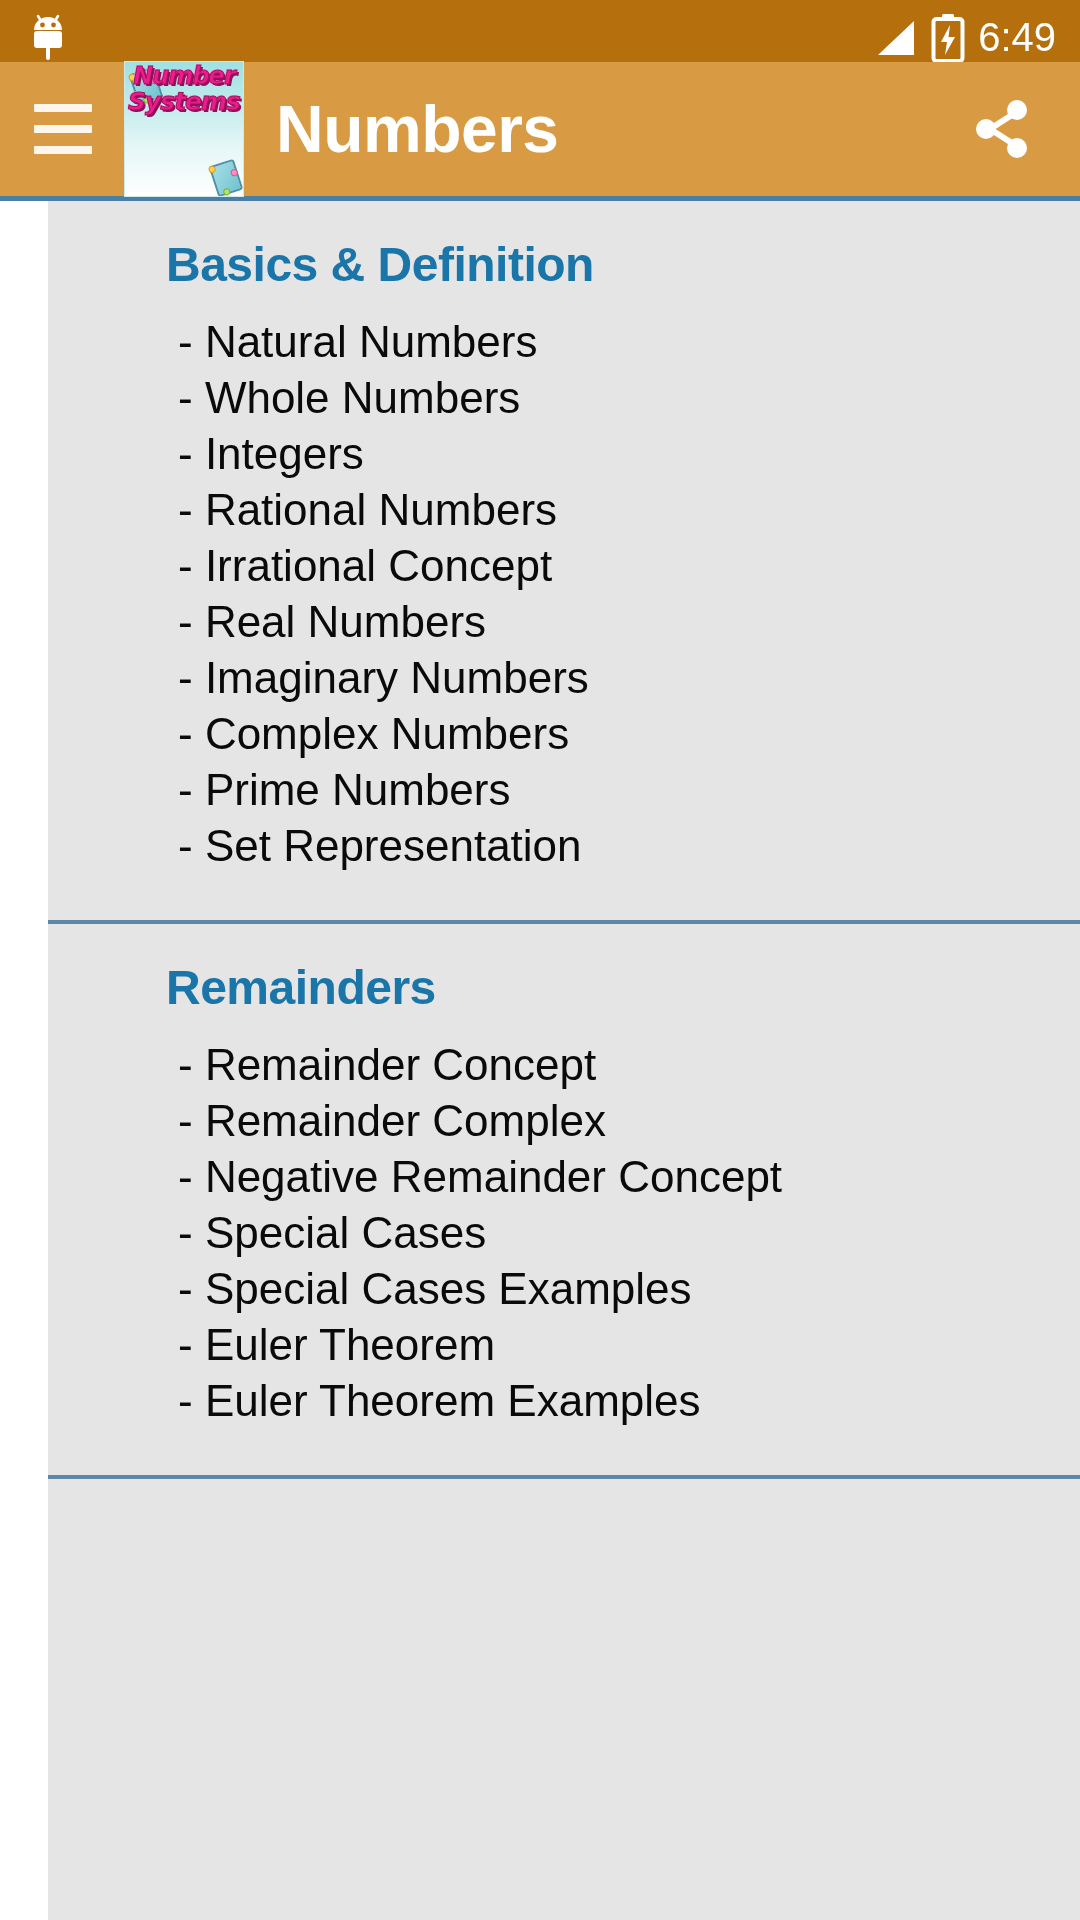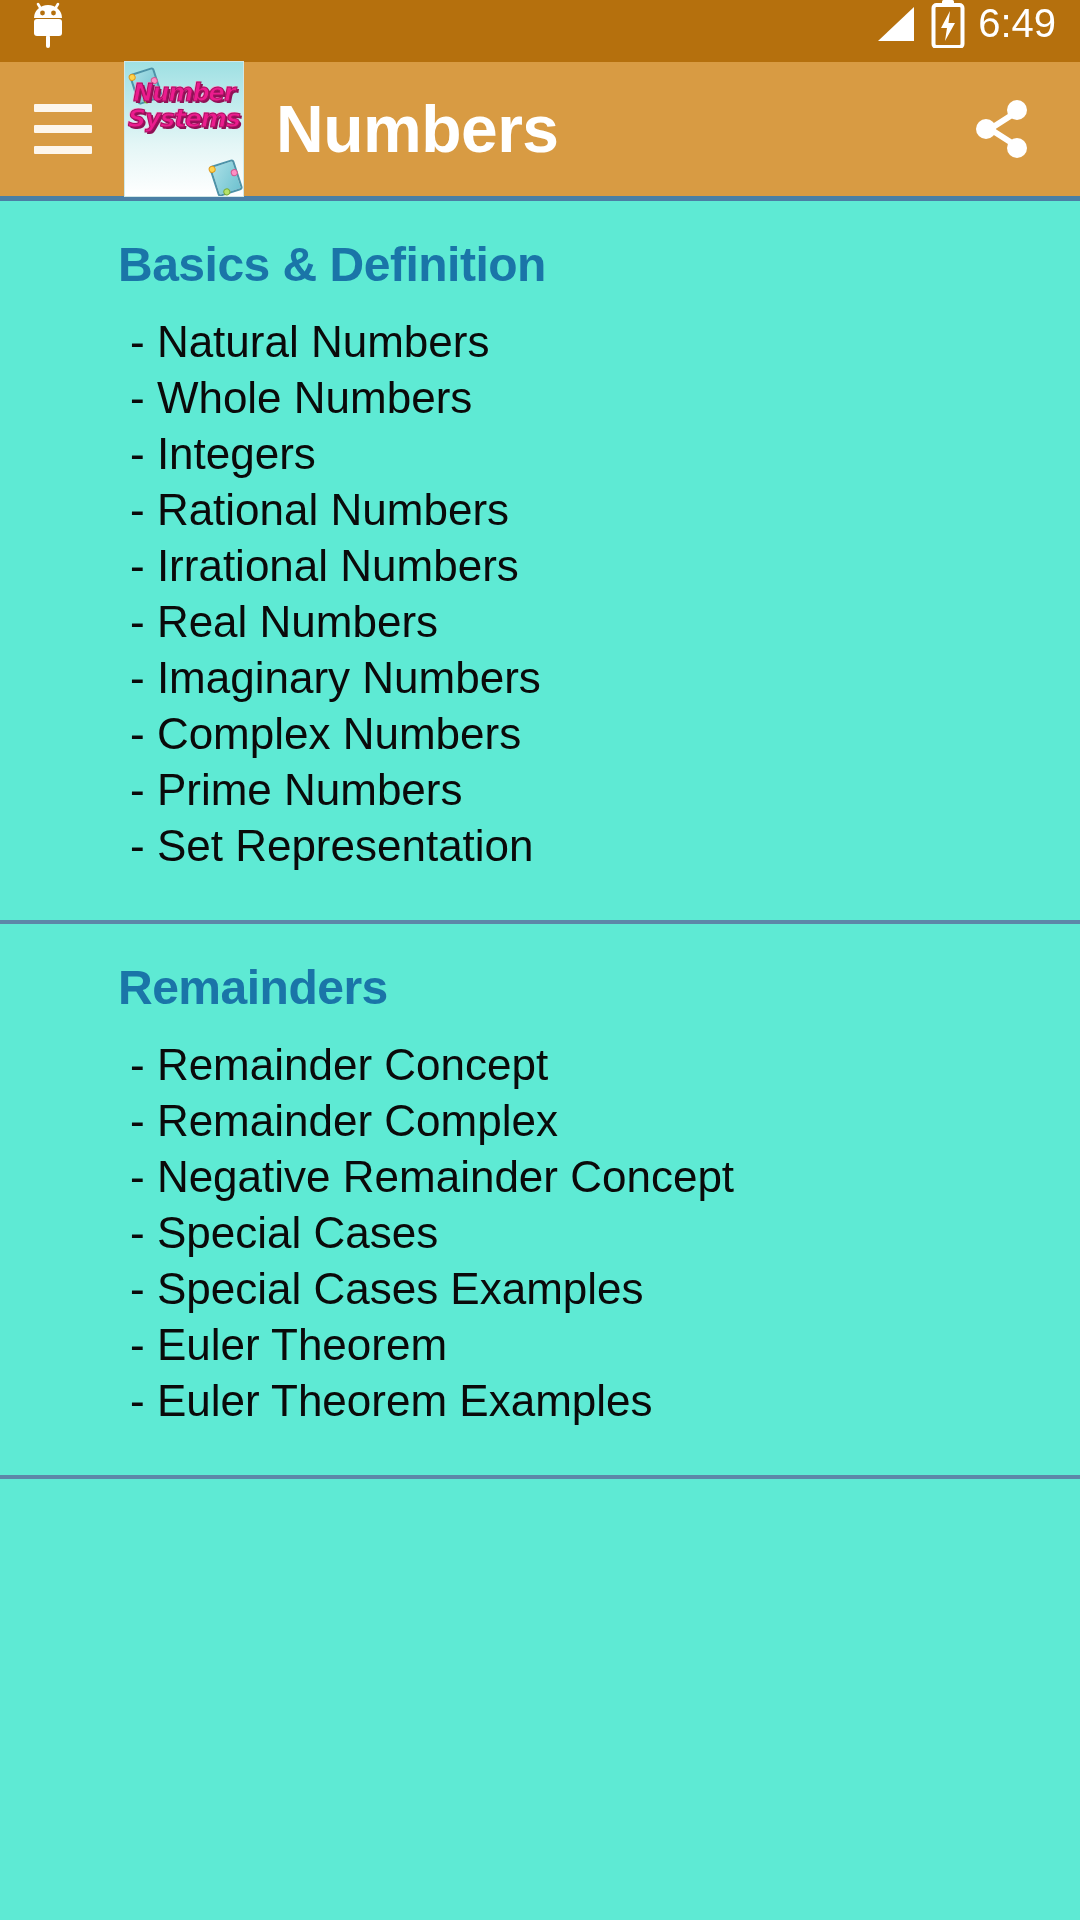--- a/index.html
+++ b/index.html
@@ -7,21 +7,21 @@
     width:1080px; height:1920px;
     background:#ffffff;
     font-family:"Liberation Sans", sans-serif;
     overflow:hidden;
   }
   .screen { width:1080px; height:1920px; position:relative; background:#fff; display:flex; flex-direction:column; }
 
   
   .statusbar{
     height:62px; background:#b5700d;
-    display:flex; align-items:flex-start; justify-content:space-between;
+    display:flex; align-items:flex-end; justify-content:space-between;
     padding:0 24px 0 26px; flex:0 0 62px;
   }
   .sb-left{ display:flex; align-items:center; }
   .sb-right{ display:flex; align-items:center; gap:13px; }
   .android-icon{ display:block; }
   .sig-tri{ display:block; }
   .batt{ display:block; }
   .clock{
     color:#ffffff; font-size:40px; font-weight:400;
     letter-spacing:0px; line-height:1; padding-bottom:3px;
@@ -36,21 +36,21 @@
   .hamburger{ width:58px; display:flex; flex-direction:column; gap:13px; cursor:pointer; flex:0 0 auto; }
   .hamburger span{ display:block; height:8px; width:58px; background:#fdf6ec; border-radius:1px; }
 
   .app-icon{
     width:120px; height:136px; margin-left:32px; flex:0 0 auto;
     position:relative; overflow:hidden;
     background:linear-gradient(180deg,#9fe0e3 0%,#bdeaec 28%,#e4f6f6 62%,#ffffff 100%);
     border:1px solid #cfe8e8;
   }
   .app-icon .ic-title{
-    position:absolute; left:0; right:0; top:20px;
+    position:absolute; left:0; right:0; top:3px;
     text-align:center; line-height:0.92;
     font-family:"DejaVu Sans", sans-serif;
     font-weight:bold; font-style:italic;
     color:#ec1c8e;
     text-shadow:2px 2px 0 #8e1155, -1px -1px 0 #ff9ad0;
     -webkit-text-stroke:1px #a3125f;
   }
   .app-icon .ic-l1{ font-size:24px; display:block; letter-spacing:-1px; }
   .app-icon .ic-l2{ font-size:25px; display:block; letter-spacing:-1px; margin-top:3px; }
   .ic-card{
@@ -68,21 +68,21 @@
   .appbar-title{
     color:#ffffff; font-size:66px; font-weight:bold;
     margin-left:32px; letter-spacing:-0.5px; white-space:nowrap;
     flex:1 1 auto;
   }
   .share-btn{ width:78px; height:78px; display:flex; align-items:center; justify-content:center; cursor:pointer; flex:0 0 auto; margin-right:12px; }
 
   .appbar-underline{ height:5px; background:#4a7fa5; flex:0 0 5px; }
 
   
-  .content{ flex:1 1 auto; background:#5eead4; overflow:hidden; }
+  .content{ flex:1 1 auto; background:#e5e5e5; overflow:hidden;margin-left:48px; }
 
   .section{ padding:0; }
   .section-title{
     color:#1a75a8; font-size:48px; font-weight:bold;
     padding:36px 0 0 118px; letter-spacing:-0.5px;
   }
   .item-list{ list-style:none; padding:22px 0 0 0; }
   .item{
     color:#0a0a0a; font-size:44px; font-weight:400;
     padding:0 0 0 130px; line-height:56px; white-space:nowrap;
@@ -161,21 +161,21 @@
 
   <div class="content">
 
     <div class="section">
       <div class="section-title">Basics &amp; Definition</div>
       <ul class="item-list">
         <li class="item">- Natural Numbers</li>
         <li class="item">- Whole Numbers</li>
         <li class="item">- Integers</li>
         <li class="item">- Rational Numbers</li>
-        <li class="item">- Irrational Numbers</li>
+        <li class="item">- Irrational Concept</li>
         <li class="item">- Real Numbers</li>
         <li class="item">- Imaginary Numbers</li>
         <li class="item">- Complex Numbers</li>
         <li class="item">- Prime Numbers</li>
         <li class="item">- Set Representation</li>
       </ul>
       <div class="sect-gap-bottom"></div>
     </div>
 
     <div class="sect-divider"></div>

